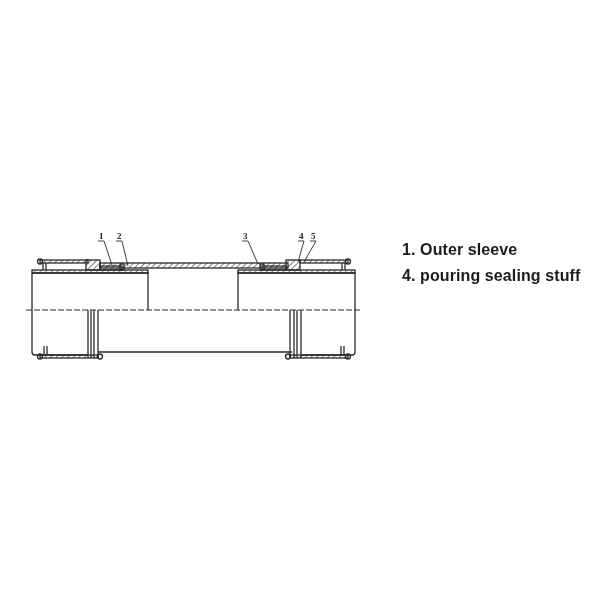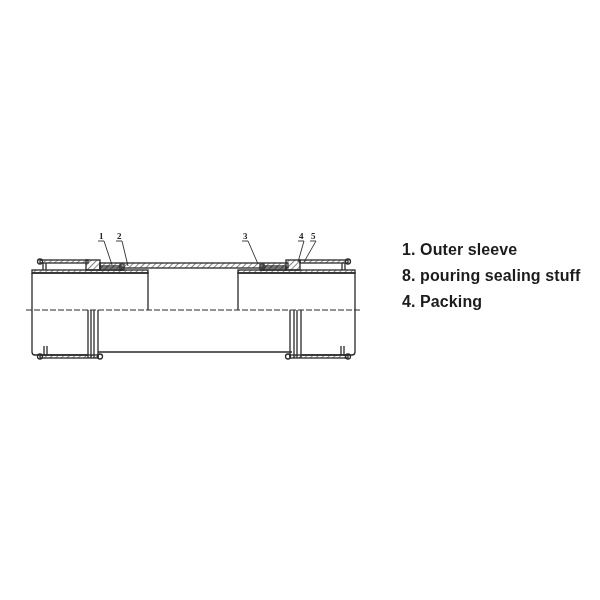--- a/index.html
+++ b/index.html
@@ -108,15 +108,14 @@
     <text class="callout" x="99" y="239">1</text>
     <text class="callout" x="117" y="239">2</text>
     <text class="callout" x="243" y="239">3</text>
     <text class="callout" x="299" y="239">4</text>
     <text class="callout" x="311" y="239">5</text>
   </g>
 </svg>
 
 <ul class="legend">
   <li>1. Outer sleeve</li>
-  <li>8. pouring sealing stuff</li>
-  <li>4. Packing</li>
+  <li>4. pouring sealing stuff</li>
 </ul>
 
 </body></html>

